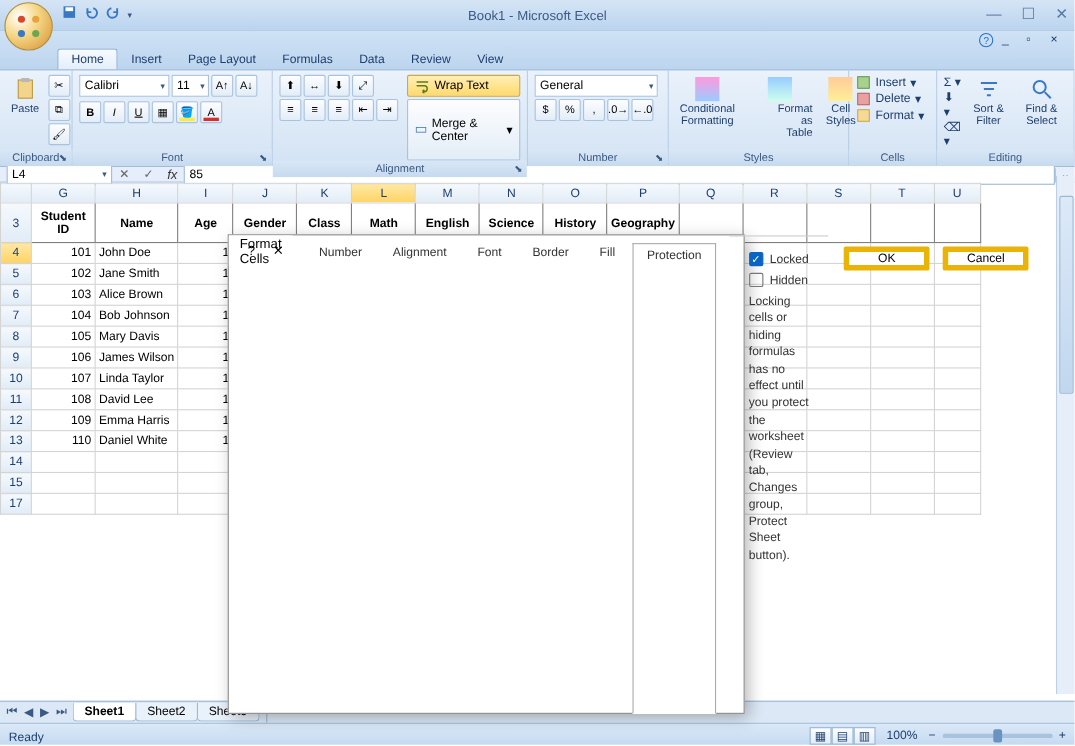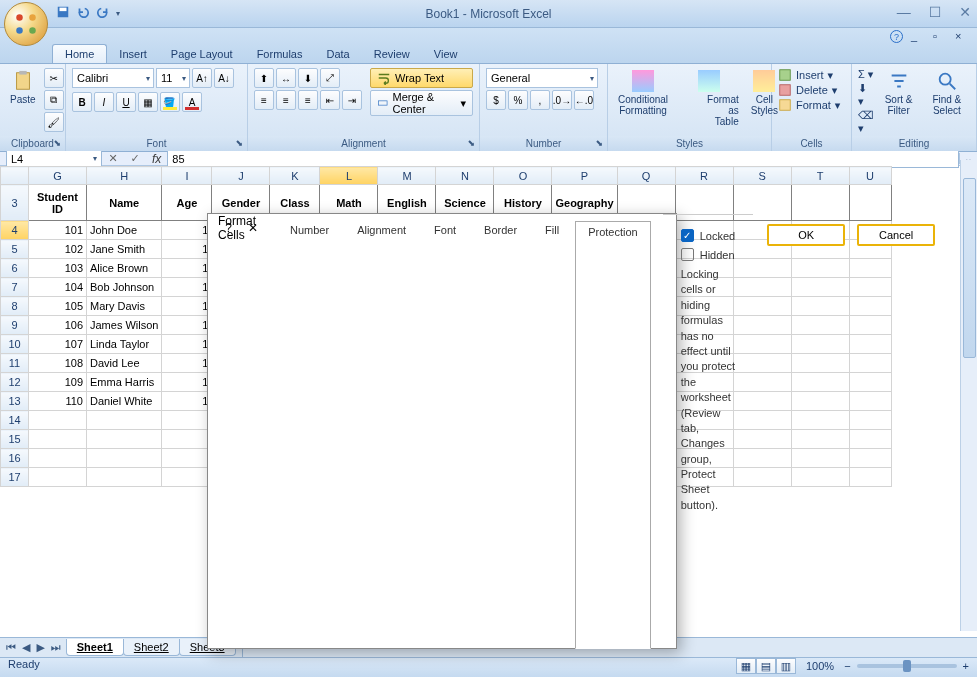--- a/index.html
+++ b/index.html
@@ -29,21 +29,21 @@
 .group-label{font-size:10px;color:#3b5a82;text-align:center;padding:2px 0;background:linear-gradient(#d9e7f6,#c6daef);margin:0 -6px;position:relative;}
 .group-label .dlaunch{position:absolute;right:4px;top:2px;font-size:9px;color:#3b5a82;}
 .big-btn{display:flex;flex-direction:column;align-items:center;font-size:10px;color:#1e3e6e;gap:2px;cursor:pointer;padding:2px 4px;}
 .big-btn svg,.big-btn .ic{width:22px;height:22px;}
 .rowstack{display:flex;flex-direction:column;gap:2px;}
 .rowstack .row{display:flex;gap:2px;align-items:flex-end;}
 .sm{width:20px;height:20px;border:1px solid #a9c3df;background:linear-gradient(#fdfdfe,#e3edf7);border-radius:2px;display:flex;align-items:center;justify-content:center;font-size:10px;cursor:pointer;}
 .combo{height:20px;border:1px solid #a9c3df;background:#fff;font-size:11px;padding:0 14px 0 4px;display:flex;align-items:center;position:relative;cursor:pointer;}
 .combo::after{content:"▾";position:absolute;right:3px;font-size:8px;color:#3b5a82;}
 .wrap-btn{border:1px solid #c9a94a;background:linear-gradient(#ffefb6,#ffd96b);padding:2px 6px;font-size:11px;border-radius:2px;display:flex;gap:4px;align-items:center;cursor:pointer;}
-.merge-btn{border:1px solid #a9c3df;background:linear-gradient(#fdfdfe,#e3edf7);padding:0 6px;font-size:11px;border-radius:2px;display:flex;gap:4px;align-items:center;cursor:pointer;}
+.merge-btn{border:1px solid #a9c3df;background:linear-gradient(#fdfdfe,#e3edf7);padding:15px 6px;font-size:11px;border-radius:2px;display:flex;gap:4px;align-items:center;cursor:pointer;}
 .stackv{display:flex;flex-direction:column;gap:1px;font-size:11px;color:#1e3e6e;}
 .stackv .item{display:flex;align-items:center;gap:4px;cursor:pointer;}
 .stackv svg{width:14px;height:14px;}
 
 
 .fbar-row{height:14px;background:#e6eefb;border-bottom:1px solid #aec7e3;display:flex;align-items:center;}
 .namebox{width:96px;height:19px;border:1px solid #9ab8d8;background:#fff;margin-left:6px;font-size:11px;padding:0 4px;display:flex;align-items:center;justify-content:space-between;}
 .namebox::after{content:"▾";font-size:8px;color:#3b5a82;}
 .fx-area{display:flex;align-items:center;flex:1;}
 .fx-btn{width:22px;text-align:center;font-size:11px;color:#666;}
@@ -60,47 +60,47 @@
 .grid .rowhdr{background:linear-gradient(#f5f9fd,#e1ecf7);text-align:center;color:#1e3e6e;width:28px;}
 .grid .rowhdr.sel{background:linear-gradient(#ffe8a6,#ffd362);}
 .hdr-row td{font-weight:bold;text-align:center;height:36px;white-space:normal;border:1px solid #808080;}
 .data td.num{text-align:right;}
 .active-cell{outline:2px solid #333;outline-offset:-1px;}
 
 
 .sheet-tabs{height:20px;border-top:1px solid #9ab8d8;background:#dce8f5;display:flex;align-items:center;font-size:11px;}
 .stab-nav{display:flex;gap:2px;padding:0 4px;}
 .stab-nav span{color:#3b5a82;cursor:pointer;padding:0 2px;}
-.stab{padding:2px 10px;border:1px solid #9ab8d8;border-top:none;background:#e9f1fa;cursor:pointer;border-radius:0 0 4px 4px;margin-left:-1px;text-decoration:underline;}
+.stab{padding:2px 10px;border:1px solid #9ab8d8;border-top:none;background:#e9f1fa;cursor:pointer;border-radius:0 0 4px 4px;margin-left:-1px;}
 .stab.active{background:#fff;font-weight:bold;}
 .stab-scroll{flex:1;border-left:1px solid #9ab8d8;margin-left:6px;height:100%;}
 
 
-.status{height:20px;background:linear-gradient(#dbe9f8,#c5daf0);display:flex;align-items:flex-start;justify-content:space-between;font-size:11px;color:#1e3e6e;padding:0 8px;border-top:1px solid #9ab8d8;}
+.status{height:20px;background:linear-gradient(#dbe9f8,#c5daf0);display:flex;align-items:flex-end;justify-content:space-between;font-size:11px;color:#1e3e6e;padding:0 8px;border-top:1px solid #9ab8d8;}
 .status-right{display:flex;align-items:center;gap:10px;}
 .views{display:flex;gap:0;}
 .views span{width:20px;height:16px;border:1px solid #9ab8d8;background:linear-gradient(#fdfdfe,#e3edf7);display:flex;align-items:center;justify-content:center;}
 .zoom{display:flex;align-items:center;gap:6px;}
 .zoom-track{width:100px;height:4px;background:#a9c3df;position:relative;border-radius:2px;}
 .zoom-thumb{width:8px;height:12px;background:#6b93c2;position:absolute;top:-4px;left:46px;border-radius:2px;}
 
 
 .dialog{position:absolute;left:207px;top:213px;width:470px;height:436px;background:#fff;border:1px solid #888;box-shadow:4px 4px 14px rgba(0,0,0,0.3);z-index:50;display:flex;flex-direction:row;}
 .dlg-title{height:28px;background:#fff;display:flex;align-items:center;padding:0 10px;font-size:12px;position:relative;}
 .dlg-title .dlg-ctrl{position:absolute;right:8px;display:flex;gap:16px;}
 .dlg-tabs{display:flex;gap:4px;padding:6px 12px 0 12px;font-size:11px;}
 .dlg-tab{padding:4px 12px;cursor:pointer;color:#333;}
 .dlg-tab.active{border:1px solid #aaa;border-bottom:1px solid #fff;background:#fff;position:relative;top:1px;}
 .dlg-body{border-top:1px solid #ccc;flex:1;padding:14px 18px;font-size:11px;color:#333;margin:0 0px;}
 .chk{display:flex;align-items:center;gap:6px;margin-bottom:6px;}
 .chk .box{width:13px;height:13px;border:1px solid #767676;display:flex;align-items:center;justify-content:center;border-radius:2px;}
 .chk .box.checked{background:#0a64c2;border-color:#0a64c2;color:#fff;font-size:10px;}
 .dlg-note{margin-top:6px;line-height:1.4;color:#333;max-width:420px;}
 .dlg-btns{padding:10px 14px;display:flex;justify-content:flex-end;gap:12px;}
-.dlg-btns button{width:78px;height:22px;font-size:11px;background:#fff;border:2px solid #eab308;border-radius:2px;cursor:pointer;}
+.dlg-btns button{width:78px;height:22px;font-size:11px;background:#fff;border:5px solid #eab308;border-radius:2px;cursor:pointer;}
 
 .scrollbar-v{position:absolute;right:0;top:160px;width:17px;height:471px;background:#e6eef9;border-left:1px solid #bcd0e6;}
 .scrollbar-v .thumb{position:absolute;left:2px;top:18px;width:13px;height:180px;background:linear-gradient(#dce9f7,#c1d7ee);border:1px solid #9ab8d8;border-radius:2px;}
 .hdr-row td:first-child{border:1px solid #d4d4d4;font-weight:normal;}
 </style>
 </head>
 <body>
 
 <div class="titlebar">
   <div class="office-btn">
@@ -565,38 +565,20 @@
           <td></td>
           <td></td>
           <td></td>
           <td></td>
           <td></td>
           <td></td>
           <td></td>
           <td></td>
         </tr>
         <tr>
-          <td class="rowhdr">16</td>
-          <td></td>
-          <td></td>
-          <td></td>
-          <td></td>
-          <td></td>
-          <td></td>
-          <td></td>
-          <td></td>
-          <td></td>
-          <td></td>
-          <td></td>
-          <td></td>
-          <td></td>
-          <td></td>
-          <td></td>
-        </tr>
-        <tr>
           <td class="rowhdr">17</td>
           <td></td>
           <td></td>
           <td></td>
           <td></td>
           <td></td>
           <td></td>
           <td></td>
           <td></td>
           <td></td>

